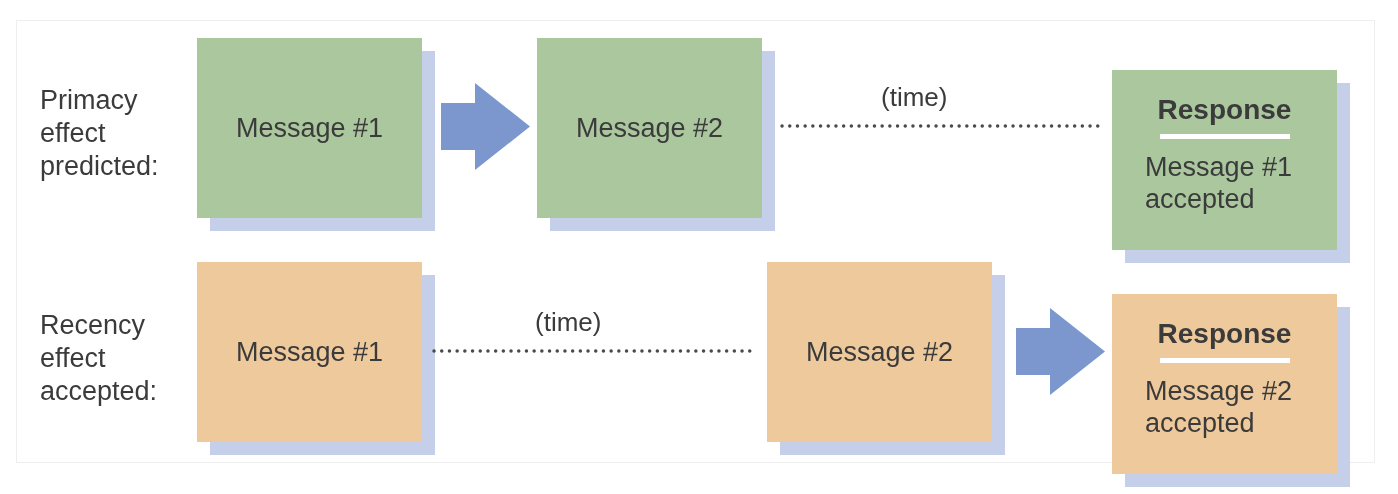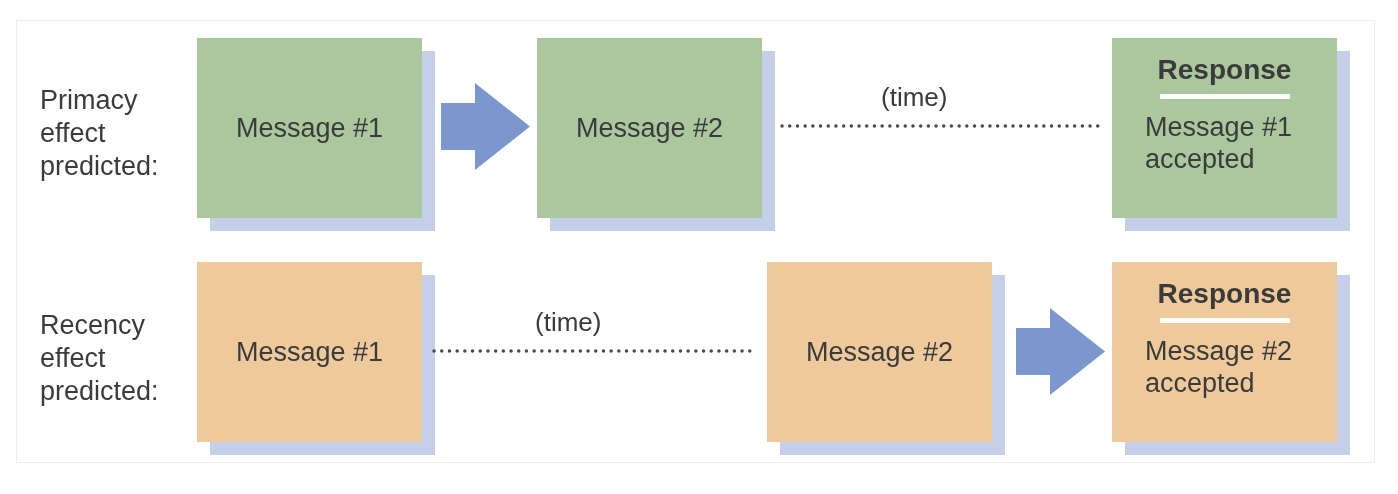--- a/index.html
+++ b/index.html
@@ -36,22 +36,23 @@
     align-items: center;
     justify-content: center;
     font-size: 27px;
     color: var(--text, #3b3b3b);
   }
   .green  { background: var(--green,  #aac79e); }
   .orange { background: var(--orange, #eec99c); }
   .response {
     display: block;
     box-sizing: border-box;
-    padding-top: 16px;
+    padding-top: 24px;
     text-align: center;
+    margin-top: 32px;
   }
   .resp-title { font-size: 28px; font-weight: bold; }
   .resp-divider { width: 130px; height: 5px; background: #ffffff; margin: 8px auto 12px; }
   .resp-body {
     text-align: left;
     padding-left: 33px;
     font-size: 27px;
     line-height: 32px;
     white-space: pre-line;
   }
@@ -103,21 +104,21 @@
       <div class="resp-title">Response</div>
       <div class="resp-divider"></div>
       <div class="resp-body">Message #1
 accepted</div>
     </div>
   </div>
 
   <div>
     <div class="row-label" style="top:309px;">Recency
 effect
-predicted:</div>
+accepted:</div>
 
     <div class="box orange" style="left:197px; top:262px;">
       <span>Message #1</span>
     </div>
 
     <div class="time-label" style="left:535px; top:307px;">(time)</div>
 
     <svg class="dots-svg" style="left:432px; top:347px;" width="327" height="8" viewBox="0 0 327 8">
       <line x1="2" y1="4" x2="325" y2="4"></line>
     </svg>

